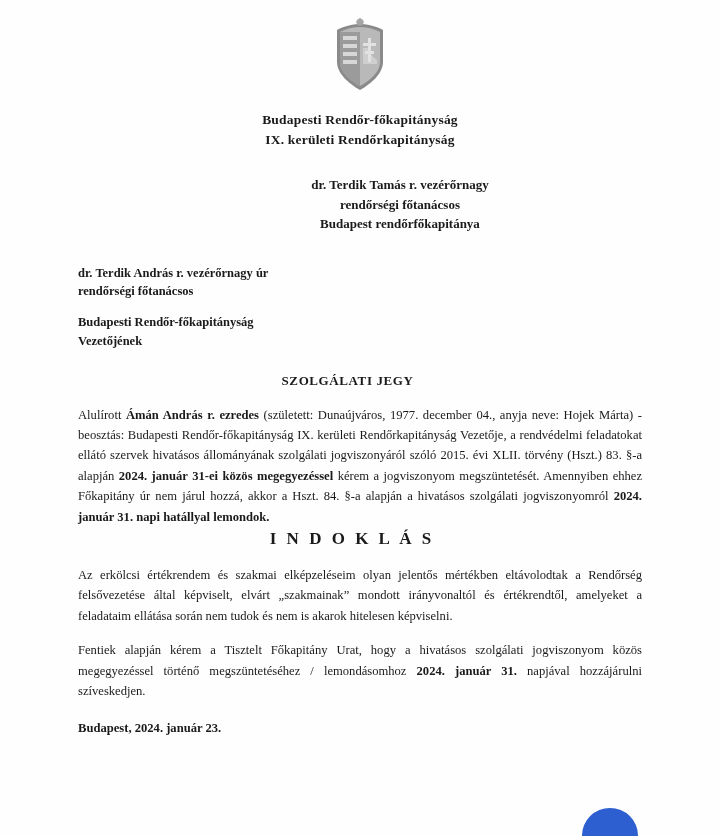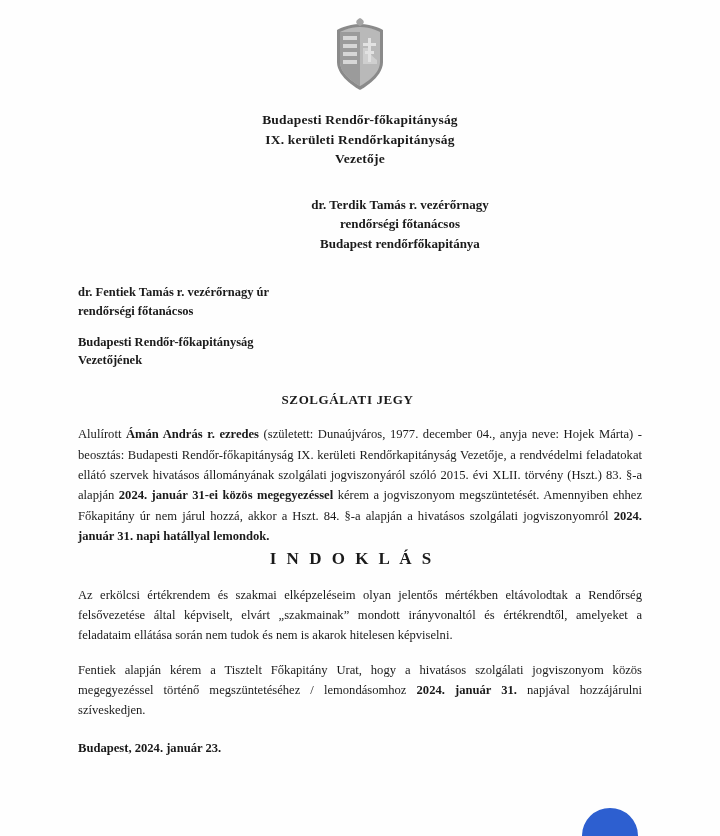--- a/index.html
+++ b/index.html
@@ -144,32 +144,31 @@
         <rect x="36" y="25" width="13" height="3" fill="#e2e2e2"></rect>
         <rect x="38" y="33" width="9" height="3" fill="#e2e2e2"></rect>
         <path d="M33 0 C29 2 27 5 33 8 C39 5 37 2 33 0 Z" fill="#a5a5a5"></path>
       </g>
     </svg>
   </div>
 
   <div class="header-block">
     <div>Budapesti Rendőr-főkapitányság</div>
     <div>IX. kerületi Rendőrkapitányság</div>
-    <div>Vezetője</div>
   </div>
 
 
   <div class="addressee-right">
     <div>dr. Terdik Tamás r. vezérőrnagy</div>
     <div>rendőrségi főtanácsos</div>
     <div>Budapest rendőrfőkapitánya</div>
   </div>
 
   <div class="addressee-left">
-    <div>dr. Fentiek Tamás r. vezérőrnagy úr</div>
+    <div>dr. Terdik András r. vezérőrnagy úr</div>
     <div>rendőrségi főtanácsos</div>
     <div class="gap"></div>
     <div>Budapesti Rendőr-főkapitányság</div>
     <div>Vezetőjének</div>
   </div>
 
 
   <div class="doc-title">SZOLGÁLATI JEGY</div>
 
   <div class="body-text">

